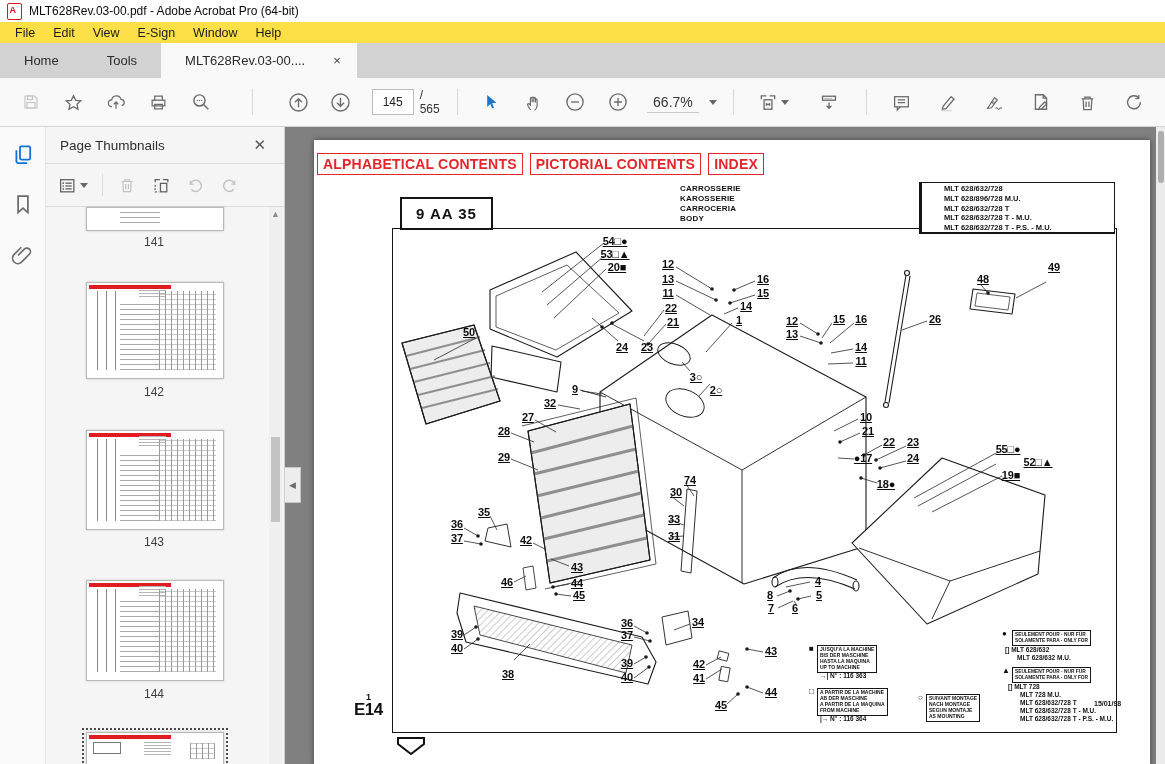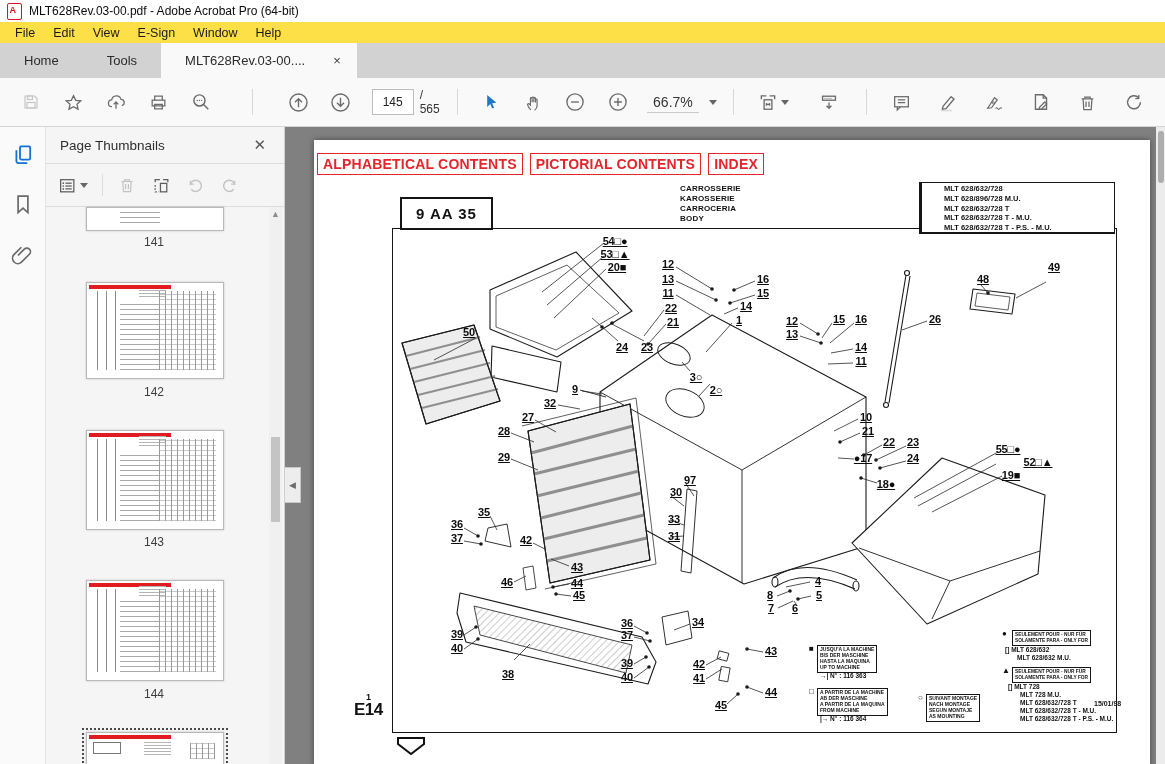--- a/index.html
+++ b/index.html
@@ -587,21 +587,21 @@
             <span class="callout" style="left: 552px; top: 277px;">10</span>
             <span class="callout" style="left: 554px; top: 291px;">21</span>
             <span class="callout" style="left: 575px; top: 302px;">22</span>
             <span class="callout" style="left: 599px; top: 302px;">23</span>
             <span class="callout" style="left: 549px; top: 318px;">●17</span>
             <span class="callout" style="left: 599px; top: 318px;">24</span>
             <span class="callout" style="left: 572px; top: 344px;">18●</span>
             <span class="callout" style="left: 694px; top: 309px;">55□●</span>
             <span class="callout" style="left: 724px; top: 322px;">52□▲</span>
             <span class="callout" style="left: 697px; top: 335px;">19■</span>
-            <span class="callout" style="left: 376px; top: 340px;">97</span>
+            <span class="callout" style="left: 376px; top: 340px;">74</span>
             <span class="callout" style="left: 362px; top: 352px;">30</span>
             <span class="callout" style="left: 360px; top: 379px;">33</span>
             <span class="callout" style="left: 360px; top: 396px;">31</span>
             <span class="callout" style="left: 143px; top: 384px;">36</span>
             <span class="callout" style="left: 143px; top: 398px;">37</span>
             <span class="callout" style="left: 170px; top: 372px;">35</span>
             <span class="callout" style="left: 212px; top: 400px;">42</span>
             <span class="callout" style="left: 263px; top: 427px;">43</span>
             <span class="callout" style="left: 193px; top: 442px;">46</span>
             <span class="callout" style="left: 263px; top: 443px;">44</span>

